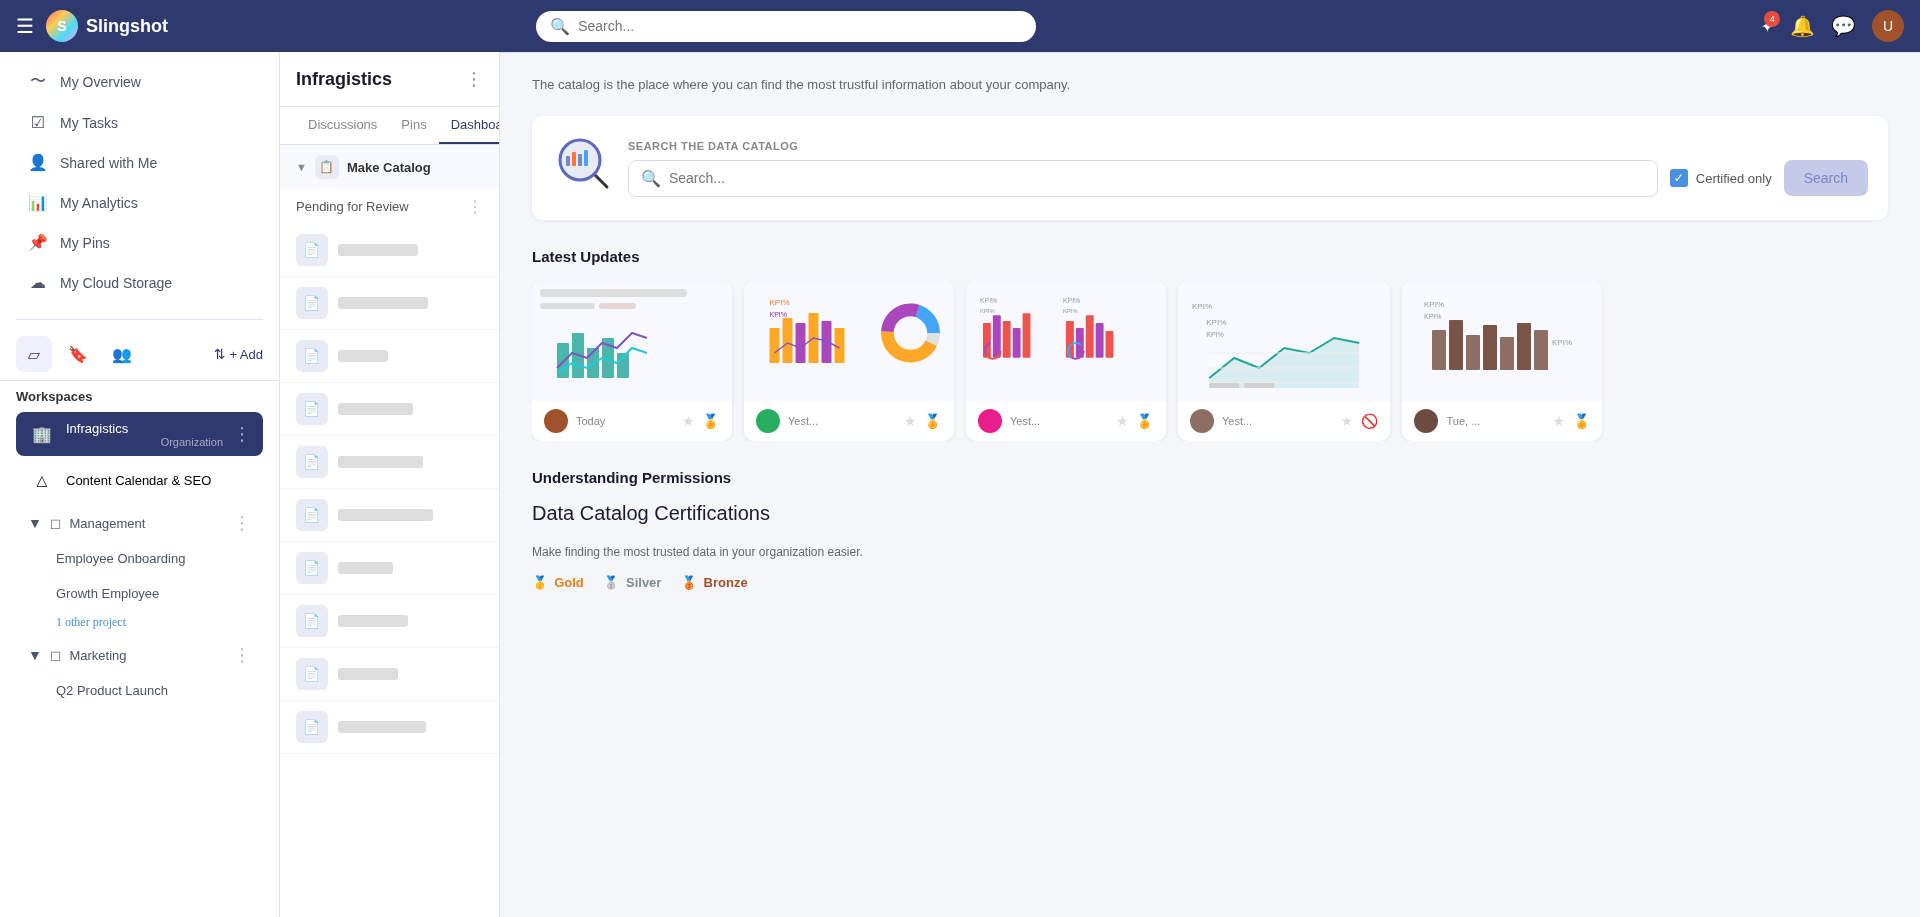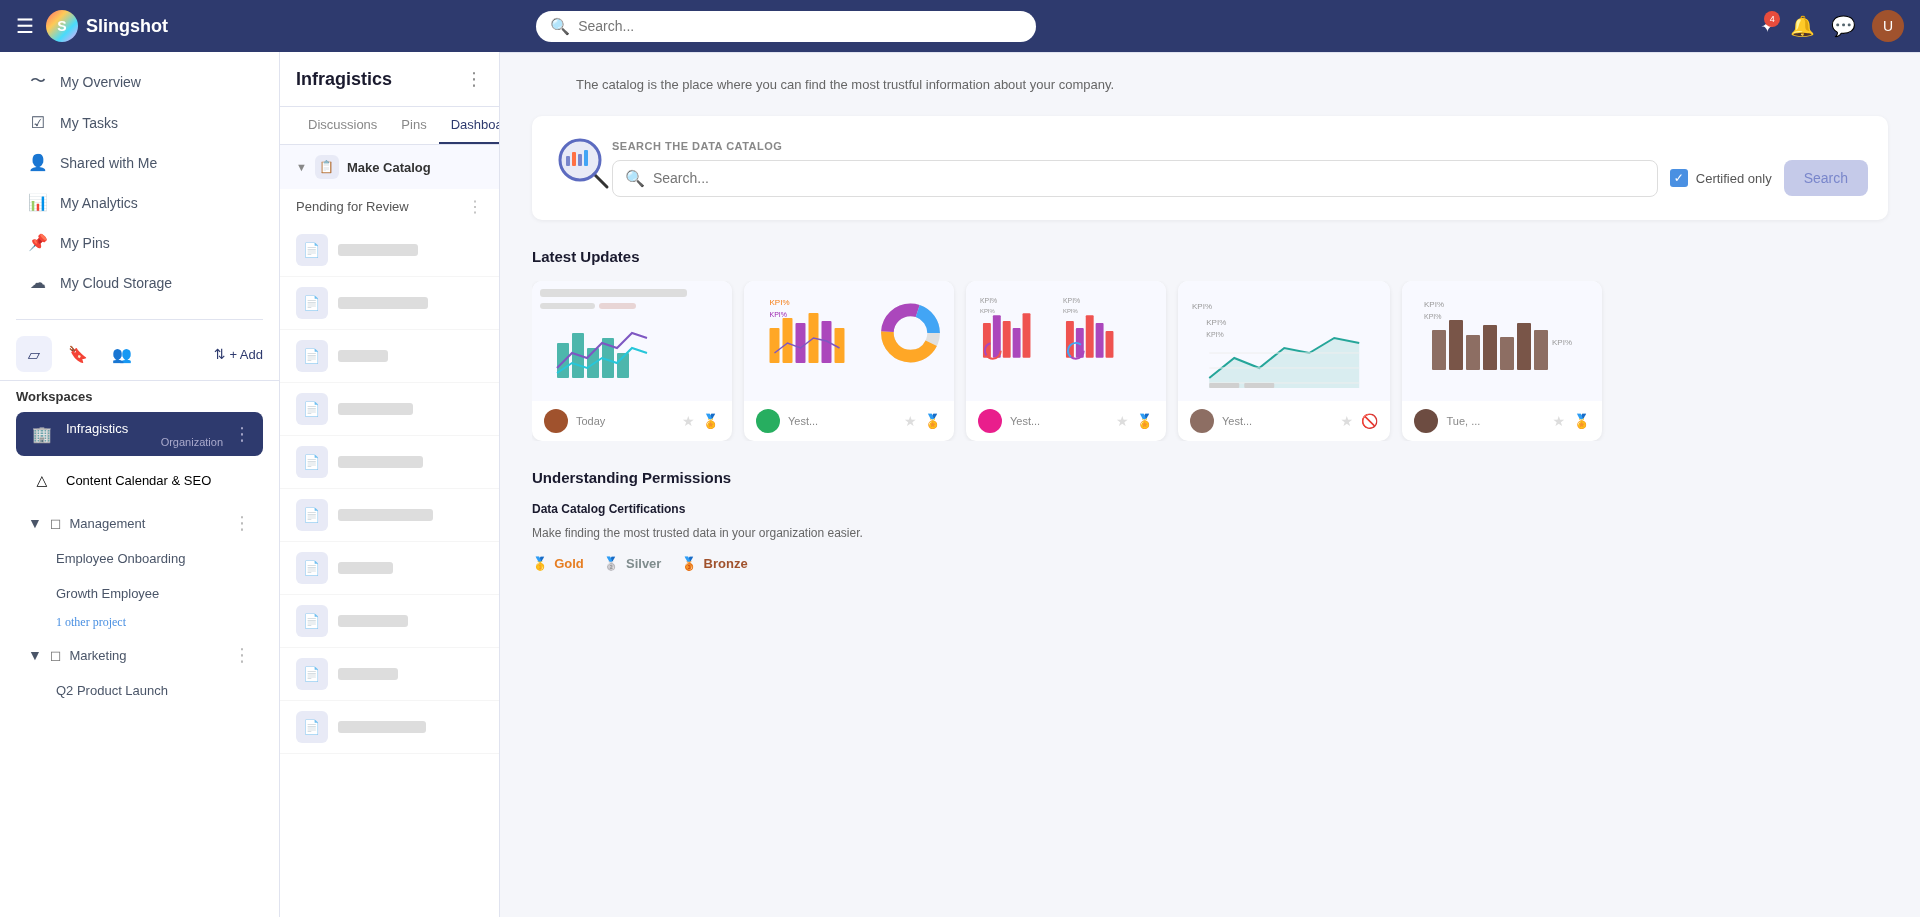--- a/index.html
+++ b/index.html
@@ -149,24 +149,24 @@
     }
     .content-inner { padding: 24px 32px; }
     .content-header {
       display: flex; align-items: center; gap: 12px; margin-bottom: 16px;
     }
     .catalog-logo {
       width: 36px; height: 36px; background: #1a1a2e; border-radius: 6px;
       display: flex; align-items: center; justify-content: center; color: white; font-size: 16px;
     }
     .content-title { font-size: 22px; font-weight: 700; color: #1a1a2e; }
-    .content-subtitle { font-size: 13px; color: #666; margin-bottom: 24px; margin-left: 44px; }
+    .content-subtitle { font-size: 13px; color: #666; margin-bottom: 24px; }
 
     .search-catalog-section {
-      display: flex; align-items: center; margin-bottom: 28px;
+      display: flex; align-items: center; gap: 16px; margin-bottom: 28px;
       background: white; border-radius: 10px; padding: 16px 20px;
       box-shadow: 0 1px 4px rgba(0,0,0,0.06);
     }
     .search-catalog-content { flex: 1; }
     .search-catalog-label { font-size: 11px; font-weight: 700; color: #888; letter-spacing: 0.5px; margin-bottom: 8px; }
     .search-catalog-input-row {
       display: flex; align-items: center; gap: 12px;
     }
     .search-catalog-input {
       flex: 1; display: flex; align-items: center; gap: 8px;
@@ -207,21 +207,21 @@
     }
     .card-avatar.green { background: #27ae60; }
     .card-time { font-size: 11px; color: #888; flex: 1; }
     .card-star { color: #ddd; font-size: 14px; cursor: pointer; }
     .card-medal { font-size: 14px; }
 
     .understanding-section { margin-top: 4px; }
     .understanding-title { font-size: 15px; font-weight: 600; color: #1a1a2e; margin-bottom: 8px; }
 
     .cert-section { margin-top: 16px; }
-    .cert-title { font-size: 12px; font-weight: 700; color: #1a1a2e; margin-bottom: 10px; }
+    .cert-title { font-size: 20px; font-weight: 400; color: #1a1a2e; margin-bottom: 20px; }
     .cert-desc { font-size: 12px; color: #666; margin-bottom: 16px; }
     .cert-badges { display: flex; gap: 20px; }
     .cert-badge { display: flex; align-items: center; gap: 6px; font-size: 13px; font-weight: 600; }
     .cert-badge.gold { color: #e67e22; }
     .cert-badge.silver { color: #7f8c8d; }
     .cert-badge.bronze { color: #a0522d; }
 
     .hamburger { color: white; font-size: 20px; cursor: pointer; }
 
     

